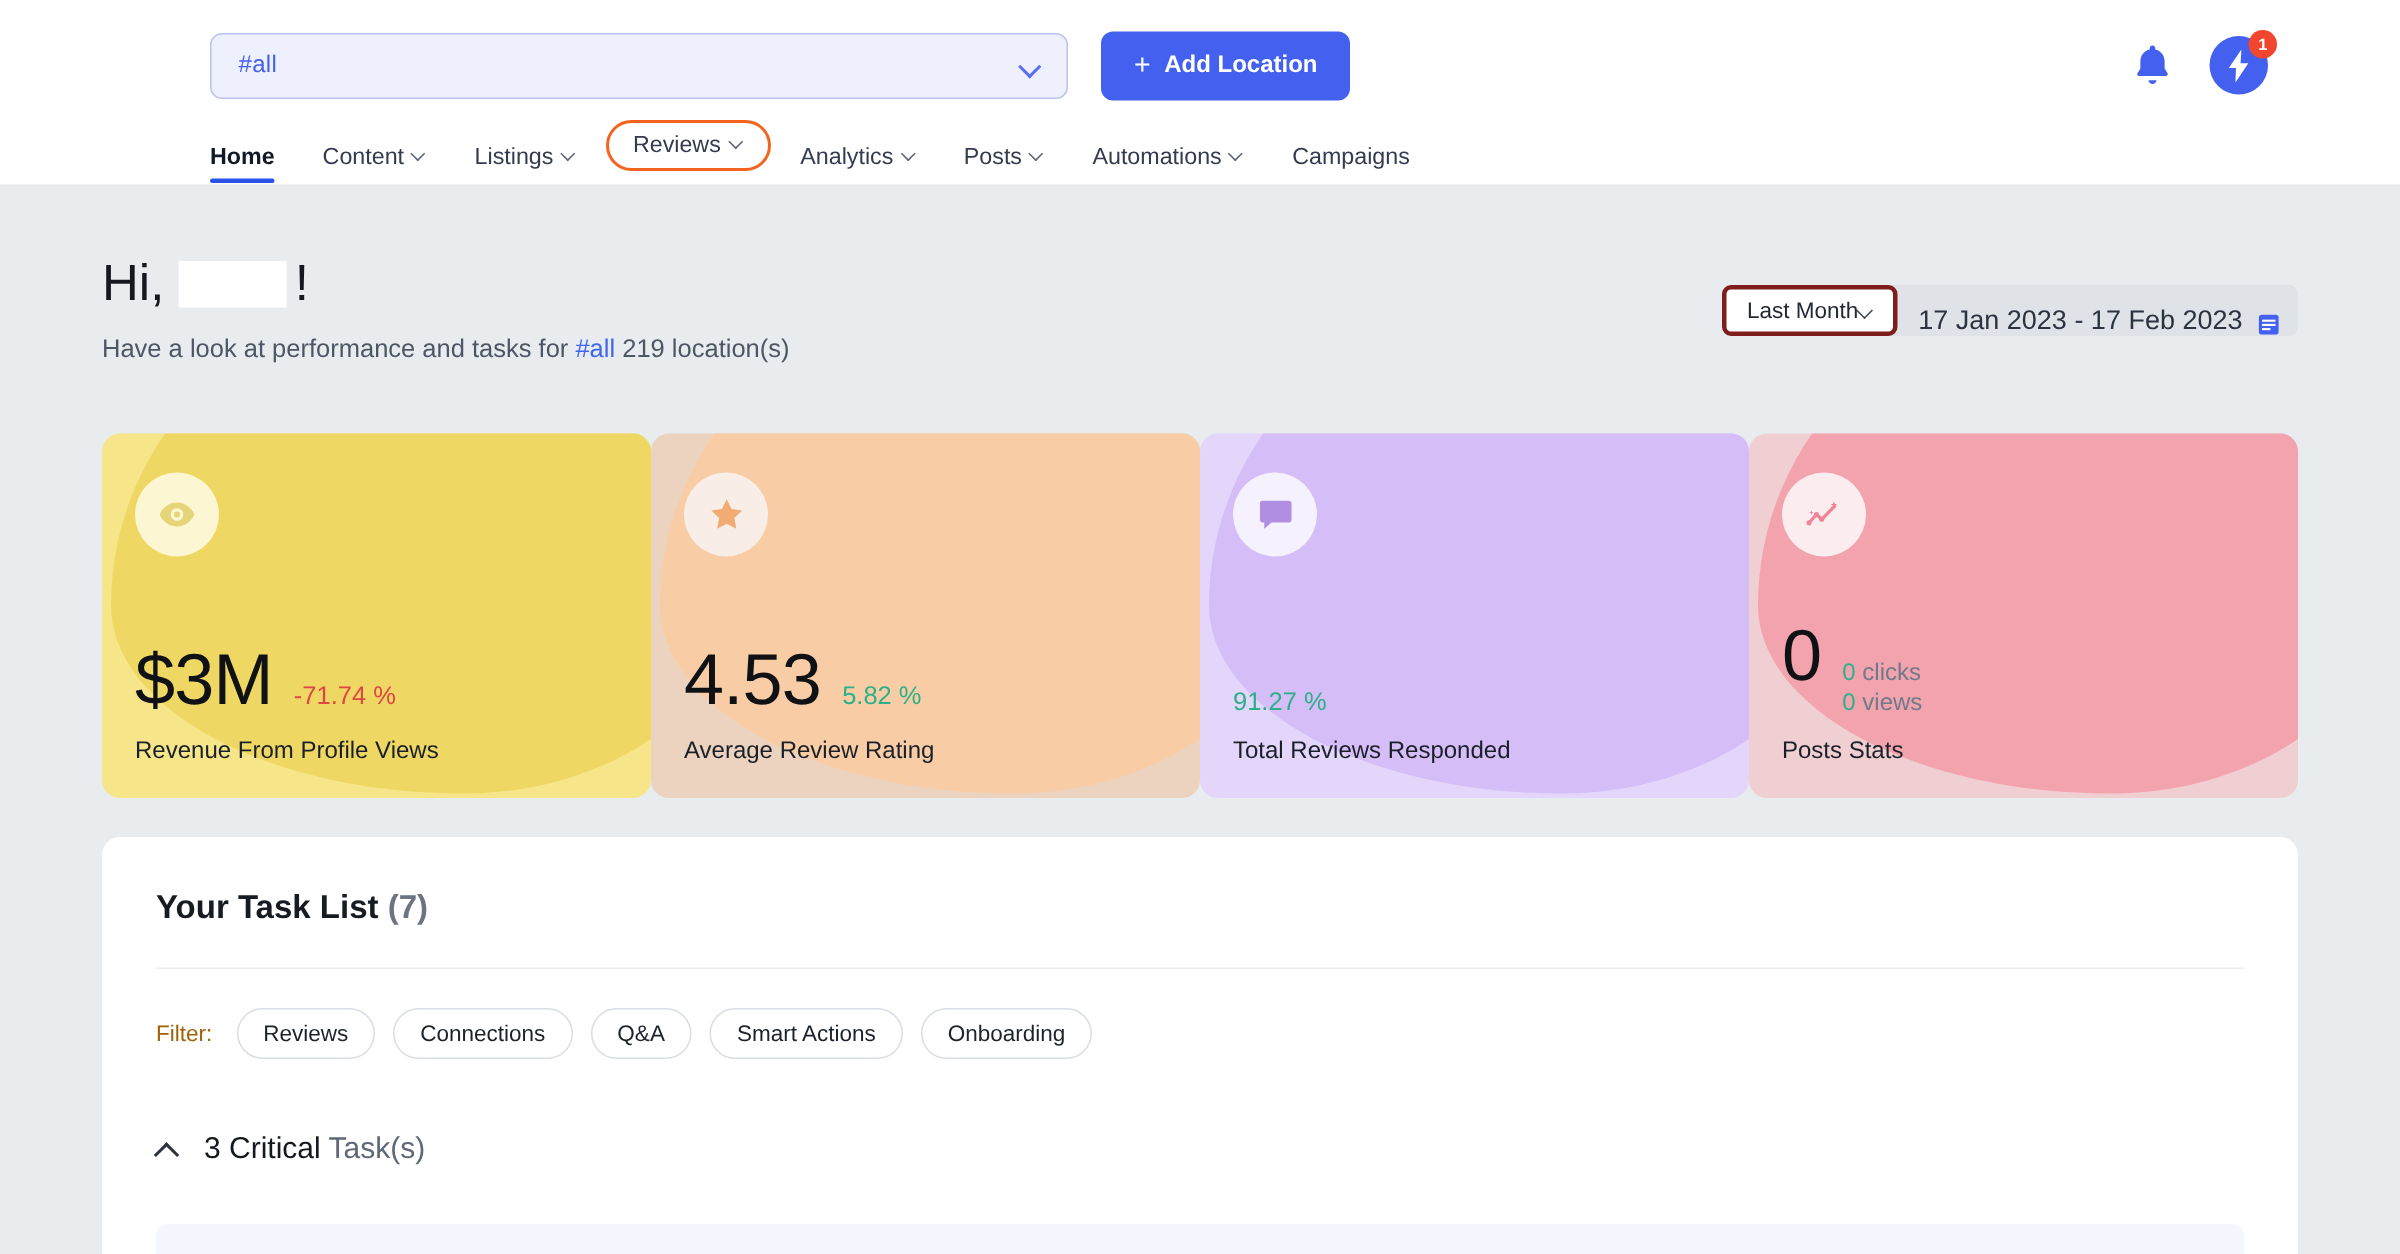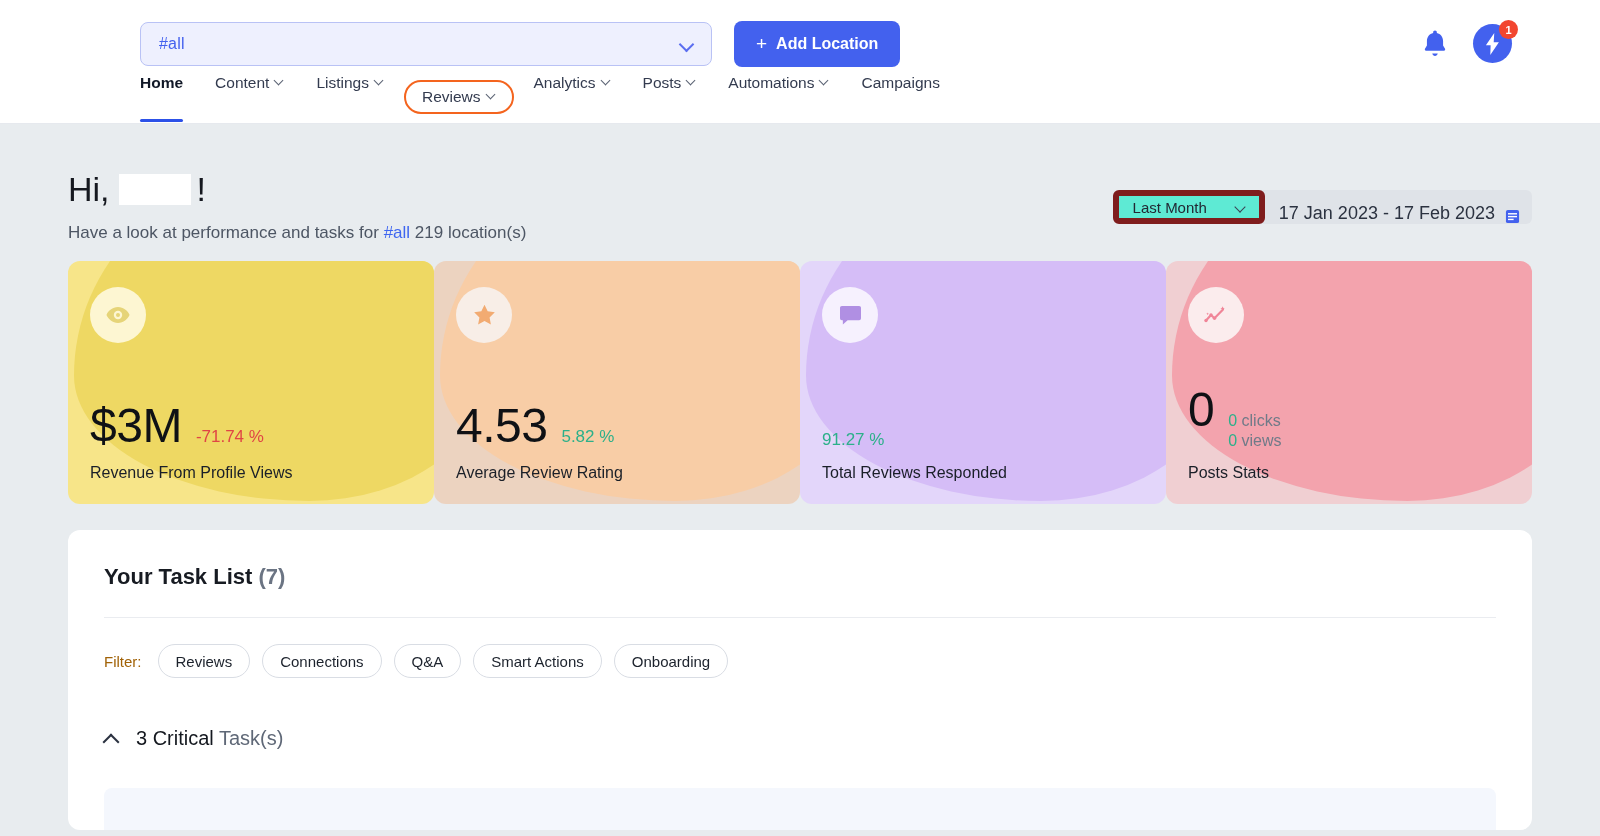--- a/index.html
+++ b/index.html
@@ -111,21 +111,21 @@
     padding-left: 140px;
     height: 56px;
   }
   .nav-item {
     position: relative;
     display: flex;
     align-items: center;
     gap: 6px;
     font-size: 15.5px;
     color: #333b4f;
-    padding: 0 16px 30px 16px;
+    padding: 0 16px 8px 16px;
     cursor: pointer;
     white-space: nowrap;
   }
   .nav-item:first-child { padding-left: 0; }
   .nav-item.active { font-weight: 700; color: #111827; }
   .nav-item.active::after {
     content: "";
     position: absolute;
     left: 0; right: 16px; bottom: 0;
     height: 3px;
@@ -185,24 +185,24 @@
 
   .daterange {
     position: absolute;
     right: 0;
     top: 66px;
     display: flex;
     align-items: center;
   }
   .dr-select {
     height: 34px;
-    border: 6px solid #7f1d1d;
+    border: 3px solid #7f1d1d;
     border-radius: 6px;
-    background: #5eead4;
-    display: flex; align-items: center; gap: 29px;
+    background: #ffffff;
+    display: flex; align-items: center; gap: 0;
     padding: 0 12px 0 14px;
     font-size: 15px;
     color: #222834;
     cursor: pointer;
     position: relative;
     z-index: 2;
   }
   .dr-caret { width: 11px; height: 11px; position: relative; }
   .dr-caret::before {
     content: "";
@@ -220,21 +220,21 @@
     padding: 0 12px 0 18px;
     display: flex; align-items: flex-end; gap: 10px;
     font-size: 18px;
     color: #2b3240;
     cursor: pointer;
   }
 
   
   .kpis {
     display: flex;
-    margin-top: 18px;
+    margin-top: 46px;
   }
   .kpi {
     position: relative;
     flex: 1;
     height: 243px;
     border-radius: 12px;
     overflow: hidden;
     padding: 26px 22px 0 22px;
   }
   .kpi .blob {

